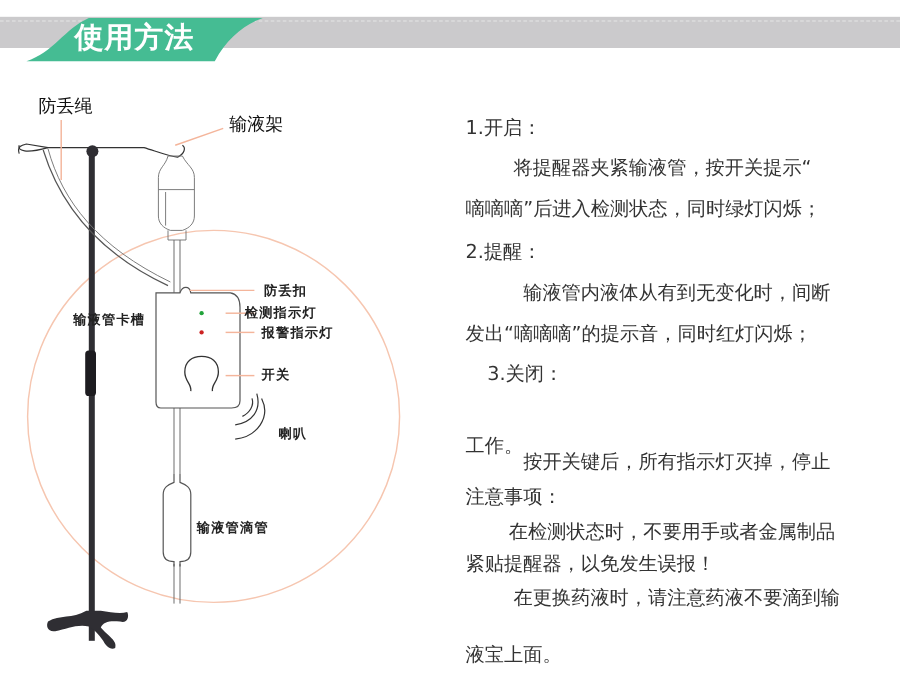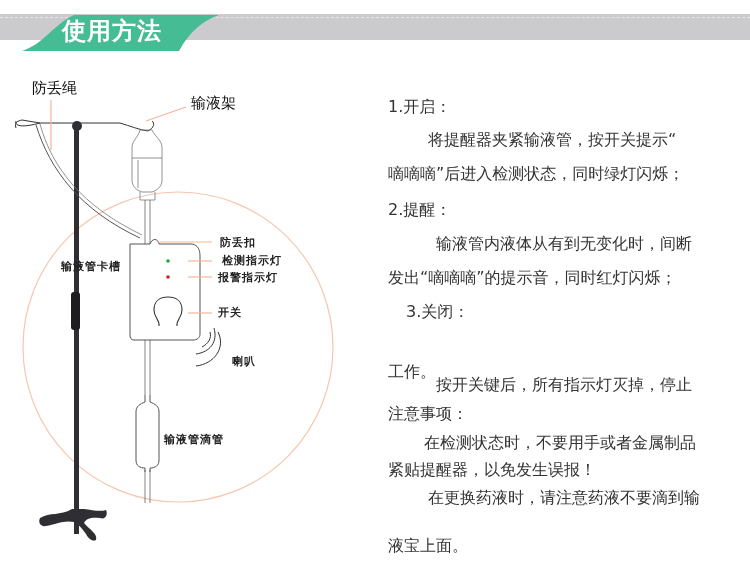--- a/index.html
+++ b/index.html
@@ -98,21 +98,21 @@
       <line x1="188" y1="261" x2="212" y2="261"></line>
       <line x1="188" y1="277" x2="212" y2="277"></line>
       <line x1="188" y1="313" x2="212" y2="313"></line>
     </g>
   </svg>
 
   <div class="lbl" style="left:32px; top:19px;">防丢绳</div>
   <div class="lbl" style="left:191px; top:34px;">输液架</div>
   <div class="lbl-sm" style="left:61px; top:199px;">输液管卡槽</div>
   <div class="lbl-sm" style="left:220px; top:175px;">防丢扣</div>
-  <div class="lbl-sm" style="left:222px; top:193px;">检测指示灯</div>
+  <div class="lbl-sm" style="left:204px; top:193px;">检测指示灯</div>
   <div class="lbl-sm" style="left:218px; top:210px;">报警指示灯</div>
   <div class="lbl-sm" style="left:218px; top:245px;">开关</div>
   <div class="lbl-sm" style="left:232px; top:294px;">喇叭</div>
   <div class="lbl-sm" style="left:164px; top:372px;">输液管滴管</div>
 </div>
 
 <div class="instructions">
   <div class="line" style="top:7px;text-align:right;">1.开启：</div>
   <div class="line" style="top:40px; left:40px;">将提醒器夹紧输液管，按开关提示“</div>
   <div class="line" style="top:74px;">嘀嘀嘀”后进入检测状态，同时绿灯闪烁；</div>

